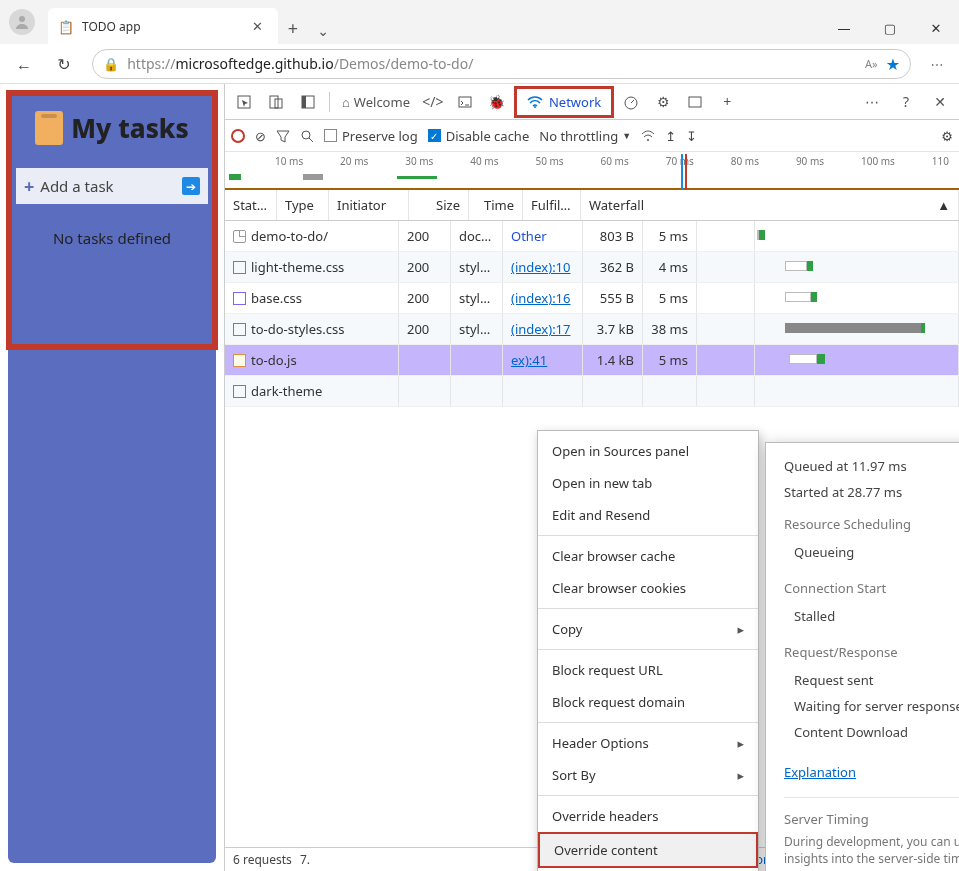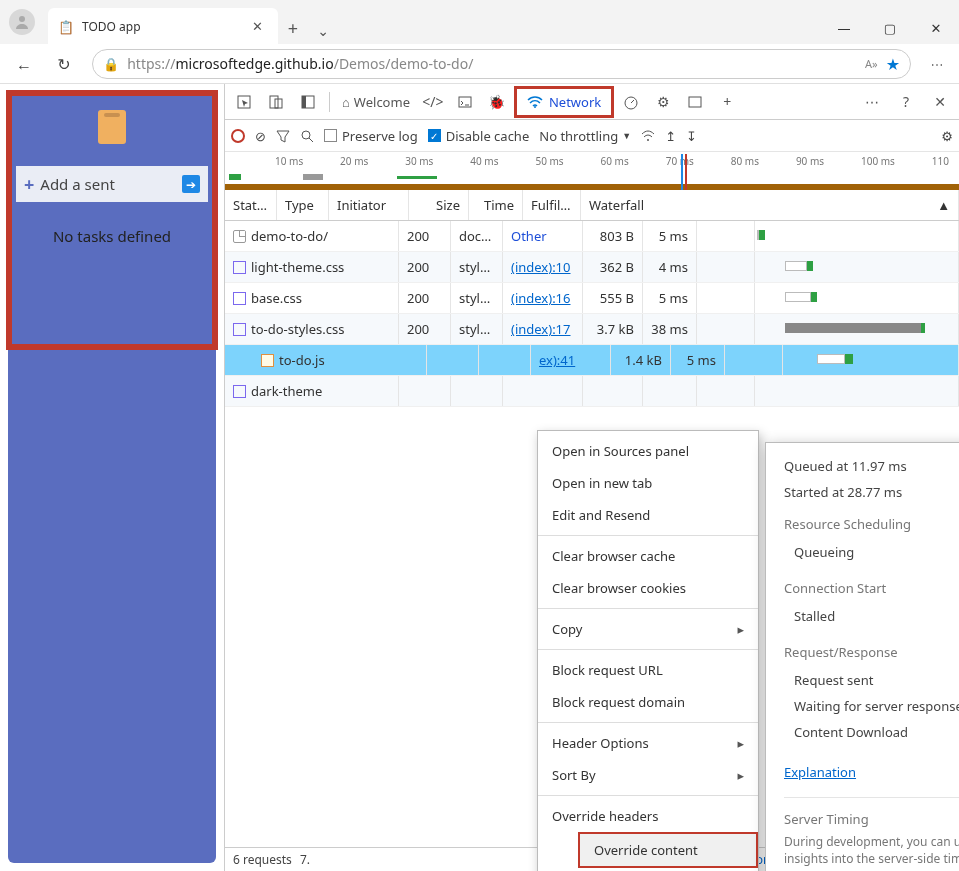--- a/index.html
+++ b/index.html
@@ -53,51 +53,51 @@
   .dt-tabs .right { margin-left:auto; display:flex; align-items:center; gap:4px;}
 
   
   .nw-toolbar { height: 32px; display:flex; align-items:center; padding: 0 6px; gap: 10px; border-bottom: 1px solid #e5e5e5; color:#444; font-size:13px;}
   .nw-toolbar .rec { width:14px; height:14px; border:2px solid #c0392b; border-radius:50%;}
   .nw-toolbar .gear { margin-left:auto; }
   .chk { width:13px; height:13px; border:1px solid #888; display:inline-flex; align-items:center; justify-content:center; font-size:10px; color:#fff;}
   .chk.on { background:#0078d4; border-color:#0078d4;}
 
   
-  .overview { height: 38px; border-bottom:6px solid #a16207; position:relative; font-size:10px; color:#777;}
+  .overview { height: 38px; border-bottom:2px solid #a16207; position:relative; font-size:10px; color:#777;}
   .overview .ticks { display:flex; justify-content:space-between; padding:2px 10px 0 50px;}
   .overview .bars { position:absolute; top:18px; left:0; right:0; height:14px;}
   .ovbar { position:absolute; height:6px; top:4px; background:#999;}
 
   
   .nw-table { flex:1; overflow:hidden; display:flex; flex-direction:column; }
   .thead { display:flex; border-bottom:1px solid #ccc; background:#fff; font-size:13px; color:#333;}
   .thead > div, .trow > div { padding: 6px 8px; border-right:1px solid #e5e5e5; overflow:hidden; white-space:nowrap; text-overflow:ellipsis;}
   .c-name { width: 174px;} .c-status{width:52px;} .c-type{width:52px;} .c-init{width:80px;} .c-size{width:60px; text-align:right;} .c-time{width:54px; text-align:right;} .c-ful{width:58px;} .c-wf{flex:1; position:relative;}
   .trow { display:flex; font-size:13px; border-bottom:1px solid #f0f0f0;}
   .trow:nth-child(even){ background:#f6f9fc;}
   .link { color:#0066cc; text-decoration:underline; cursor:pointer;}
   .fic { display:inline-block; width:13px; height:13px; margin-right:5px; vertical-align:-2px;}
   .fic.doc{ border:1px solid #999; border-radius:2px; position:relative;} .fic.doc::after{content:""; position:absolute; top:0; right:0; width:5px; height:5px; background:#fff; border-left:1px solid #999; border-bottom:1px solid #999;}
   .fic.css{ border:1px solid #7b68ee;} .fic.js{ border:1px solid #e09040; background:#fffbe6;}
-  .trow.sel { background:#7dd3fc;padding-left:28px;}
+  .trow.sel { background:#c4b5fd;}
   .wfbar { position:absolute; top:9px; height:10px;}
   .wfbar .wait{ position:absolute; height:100%; border:1px solid #bbb; background:#fff;}
   .wfbar .dl{ position:absolute; height:100%; background:#2ea043;}
   .wfbar .grey{ position:absolute; height:100%; background:#888;}
 
   
   .nw-status { height:24px; border-top:1px solid #ccc; display:flex; align-items:center; padding:0 8px; gap:8px; font-size:12px; color:#444;}
   .nw-status .b { color:#0066cc;} .nw-status .r{color:#c0392b;}
 
   
   .ctxmenu { position:absolute; left: 312px; top: 346px; width: 222px; background:#fff; border:1px solid #bbb; box-shadow: 2px 4px 10px rgba(0,0,0,.25); padding:4px 0; z-index:50; font-size:13px;}
   .ctxmenu .mi { padding: 7px 14px; display:flex; align-items:center; justify-content:space-between; cursor:default;}
   .ctxmenu .sep { height:1px; background:#ddd; margin:4px 0;}
-  .ctxmenu .hl { border:2px solid #c0392b; background:#f0f0f0;margin-left:40px;}
+  .ctxmenu .hl { border:2px solid #c0392b; background:#f0f0f0;}
   .arrow-r::after{ content:"▸"; color:#555;}
 
   
   .timing { position:absolute; left:540px; top:358px; width:398px; background:#fff; border:1px solid #bbb; box-shadow: 2px 4px 14px rgba(0,0,0,.3); padding:14px 18px; z-index:60; font-size:13px; color:#444;}
   .timing .sec-h { display:flex; justify-content:space-between; color:#777; margin: 14px 0 6px;}
   .timing .row { display:flex; align-items:center; padding:4px 0;}
   .timing .row .lbl{ flex:1; padding-left:10px;}
   .timing hr { border:none; border-top:1px solid #e5e5e5; margin:12px 0;}
   .timing .exp { color:#0066cc; text-decoration:underline;}
   .timing .note { color:#777; font-size:12px; line-height:1.4; margin-top:6px;}
@@ -146,24 +146,25 @@
   </div>
 </div>
 
 <div class="main">
 
   <div class="page">
     <div class="todo-hl"></div>
     <div class="todo">
       <h1>
         <span class="clip-icon"></span>
+        <span>My tasks</span>
       </h1>
       <div class="addtask">
         <span class="plus">+</span>
-        <span>Add a sent</span>
+        <span>Add a task</span>
         <span class="arrow">➔</span>
       </div>
       <div class="notasks">No tasks defined</div>
     </div>
   </div>
 
   <div class="devtools">
     <div class="dt-tabs">
       <div class="ic">
           <svg width="16" height="16">

